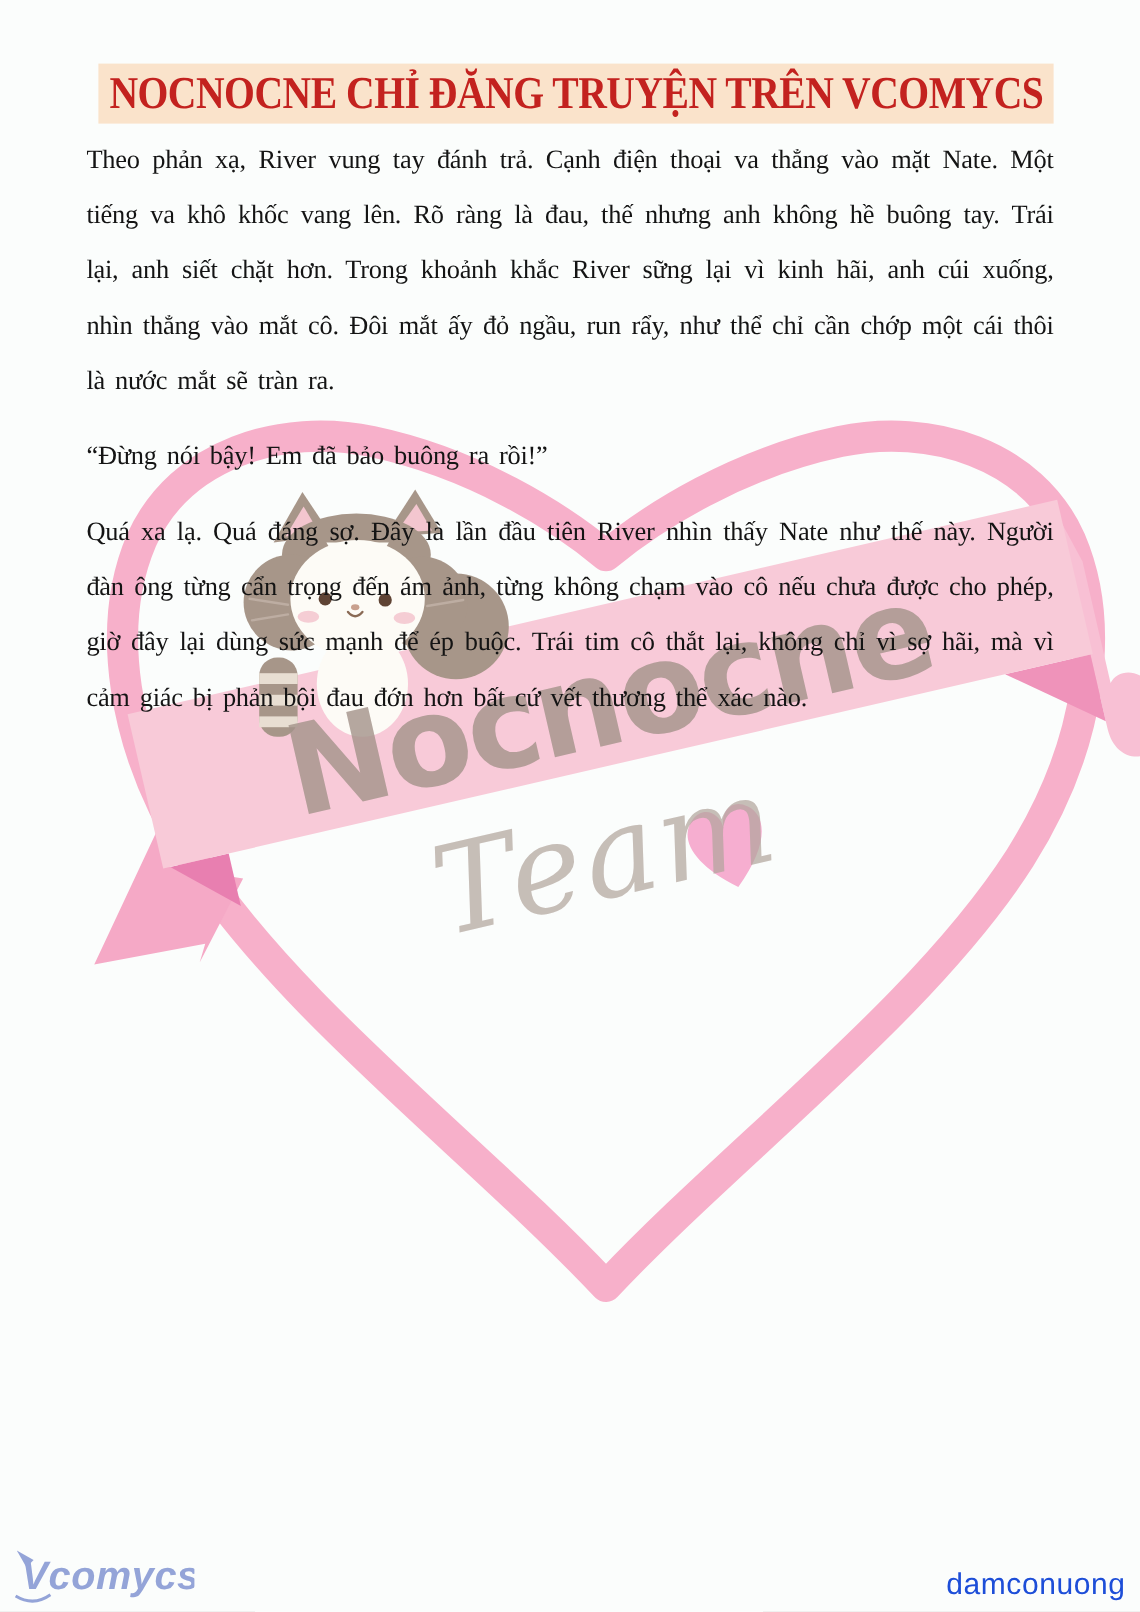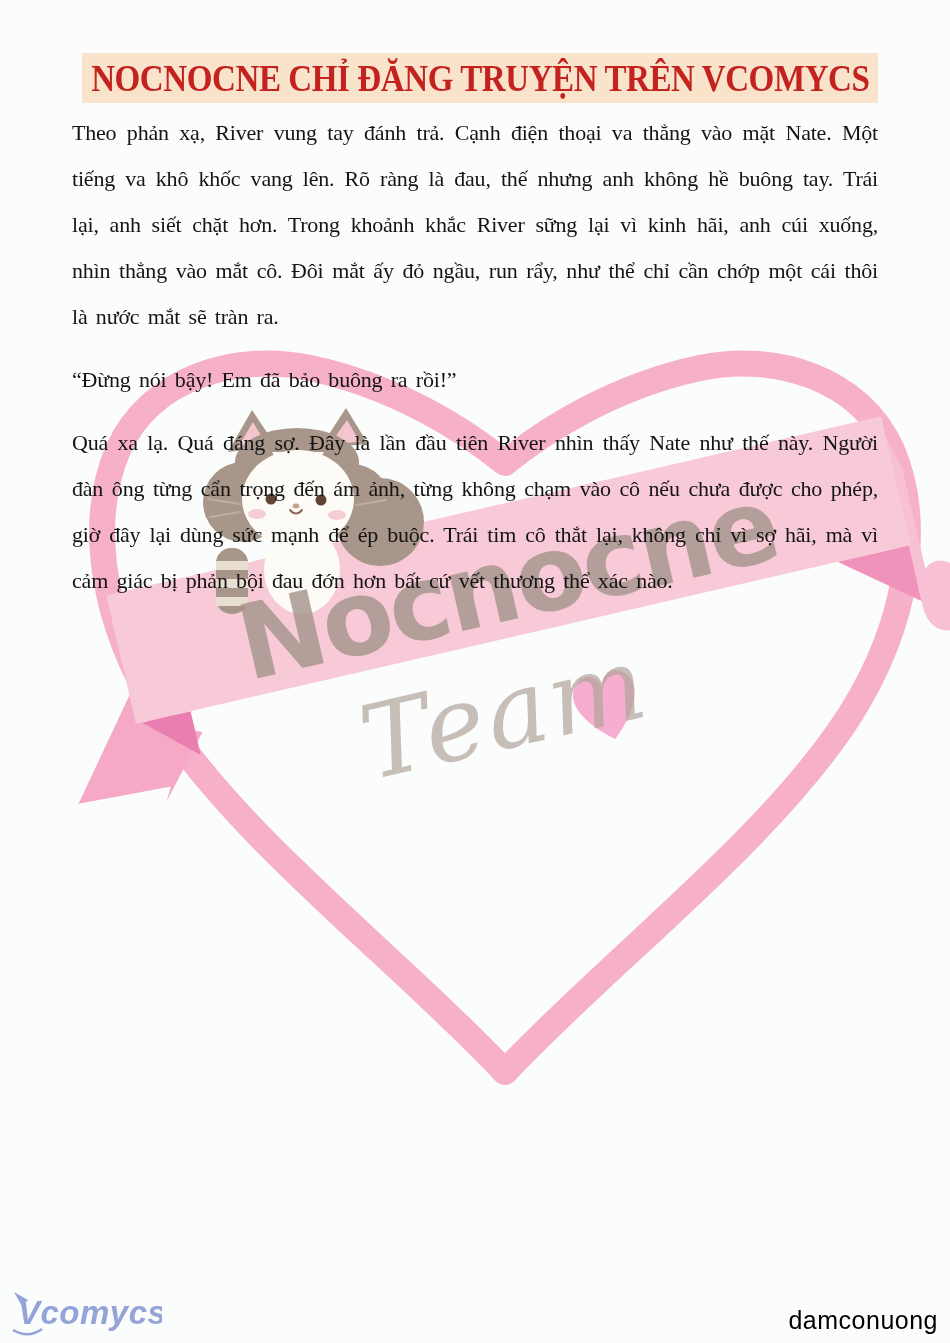--- a/index.html
+++ b/index.html
@@ -52,21 +52,21 @@
   .vcomycs-logo {
     position: absolute;
     left: 12px; top: 1284px;
   }
   .damconuong-mark {
     position: absolute;
     right: 12px; top: 1306px;
     font-family: "Liberation Sans", sans-serif;
     font-size: 25px;
     letter-spacing: 0.5px;
-    color: #000000;
+    color: #1d4ed8;
     text-shadow: 0 0 2px #ffffff;
   }
 </style>
 </head>
 <body>
 
 <div class="page">
 
   <svg class="watermark-svg" viewBox="0 0 950 1343" aria-hidden="true">
 

